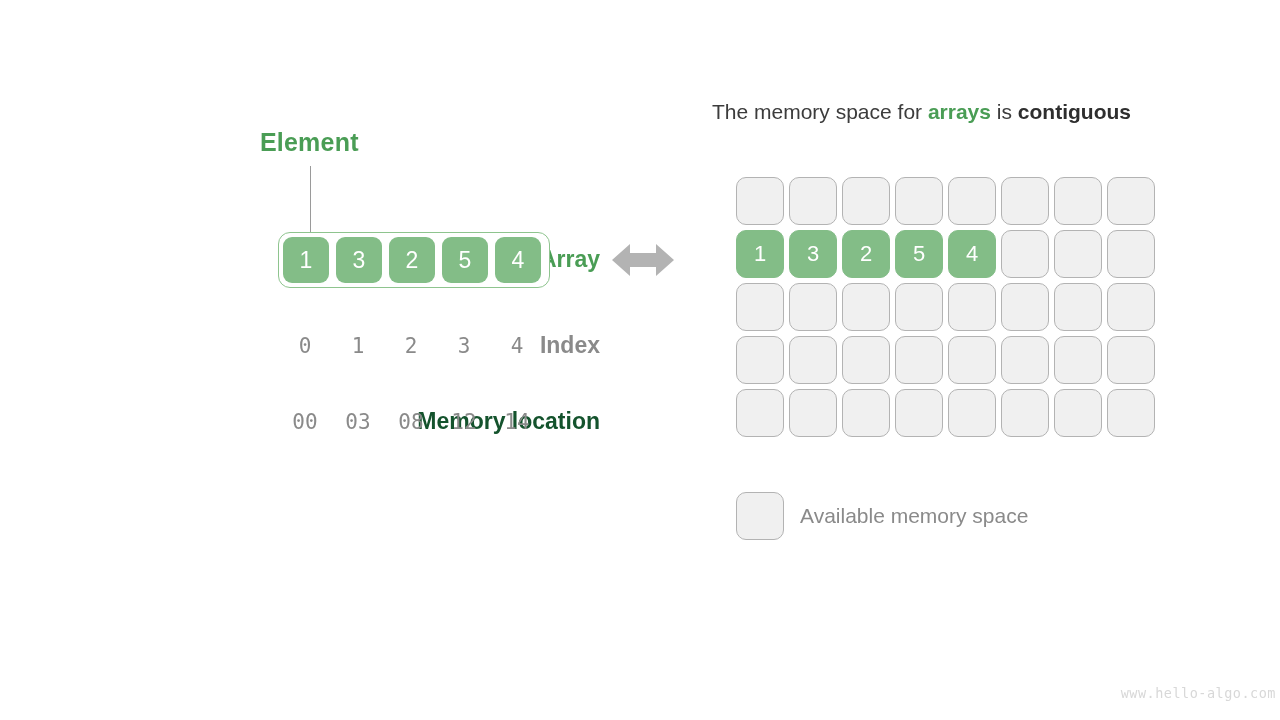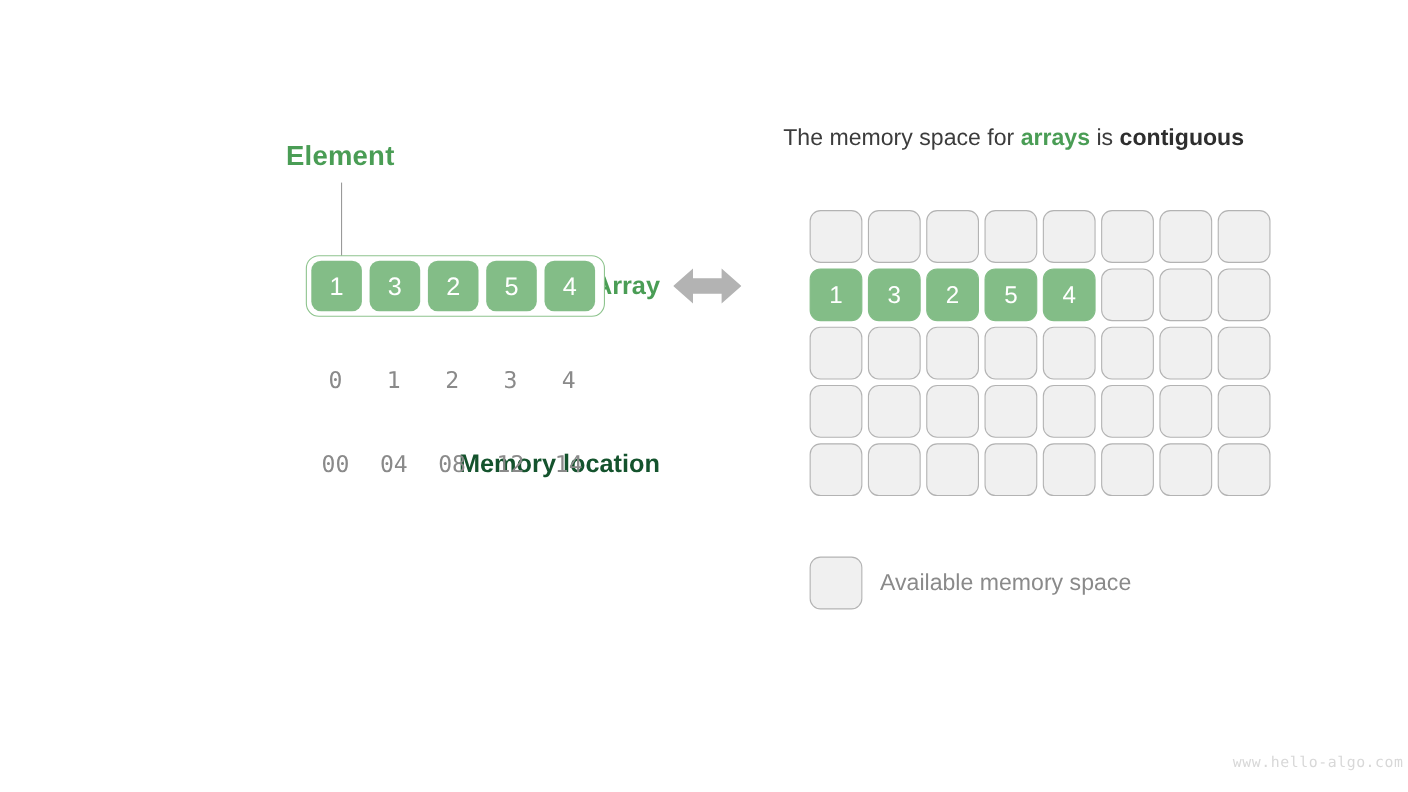--- a/index.html
+++ b/index.html
@@ -128,21 +128,20 @@
     height: 44px;
   }
 
   
   #right-panel {
     position: absolute;
     left: 700px;
     top: 0;
     width: 580px;
     height: 560px;
-    margin-top: 14px;
   }
 
   #memory-title {
     position: absolute;
     left: 12px;
     top: 100px;
     font-size: 21px;
     color: #3c3c3c;
     white-space: nowrap;
   }
@@ -239,20 +238,21 @@
 <body>
 
 <div id="left-panel">
 
   <div id="element-callout-label">Element</div>
 
   <div id="element-leader-line"></div>
 
   <div class="row-label" id="array-row-label">Array</div>
 
+  <div class="row-label" id="index-row-label">Index</div>
 
   <div class="row-label" id="memory-row-label">Memory location</div>
 
   <div id="array-container">
       <div class="array-cell">1</div>
       <div class="array-cell">3</div>
       <div class="array-cell">2</div>
       <div class="array-cell">5</div>
       <div class="array-cell">4</div>
     </div>
@@ -260,21 +260,21 @@
   <div class="num-row" id="index-row">
       <div class="num-cell">0</div>
       <div class="num-cell">1</div>
       <div class="num-cell">2</div>
       <div class="num-cell">3</div>
       <div class="num-cell">4</div>
     </div>
 
   <div class="num-row" id="memory-row">
       <div class="num-cell">00</div>
-      <div class="num-cell">04</div>
+      <div class="num-cell">03</div>
       <div class="num-cell">08</div>
       <div class="num-cell">12</div>
       <div class="num-cell">14</div>
     </div>
 
 </div>
 
 <svg id="equivalence-arrow" viewBox="0 0 62 44">
   <polygon points="0,22 18,6 18,15 44,15 44,6 62,22 44,38 44,29 18,29 18,38" fill="#b3b3b3"></polygon>
 </svg>

